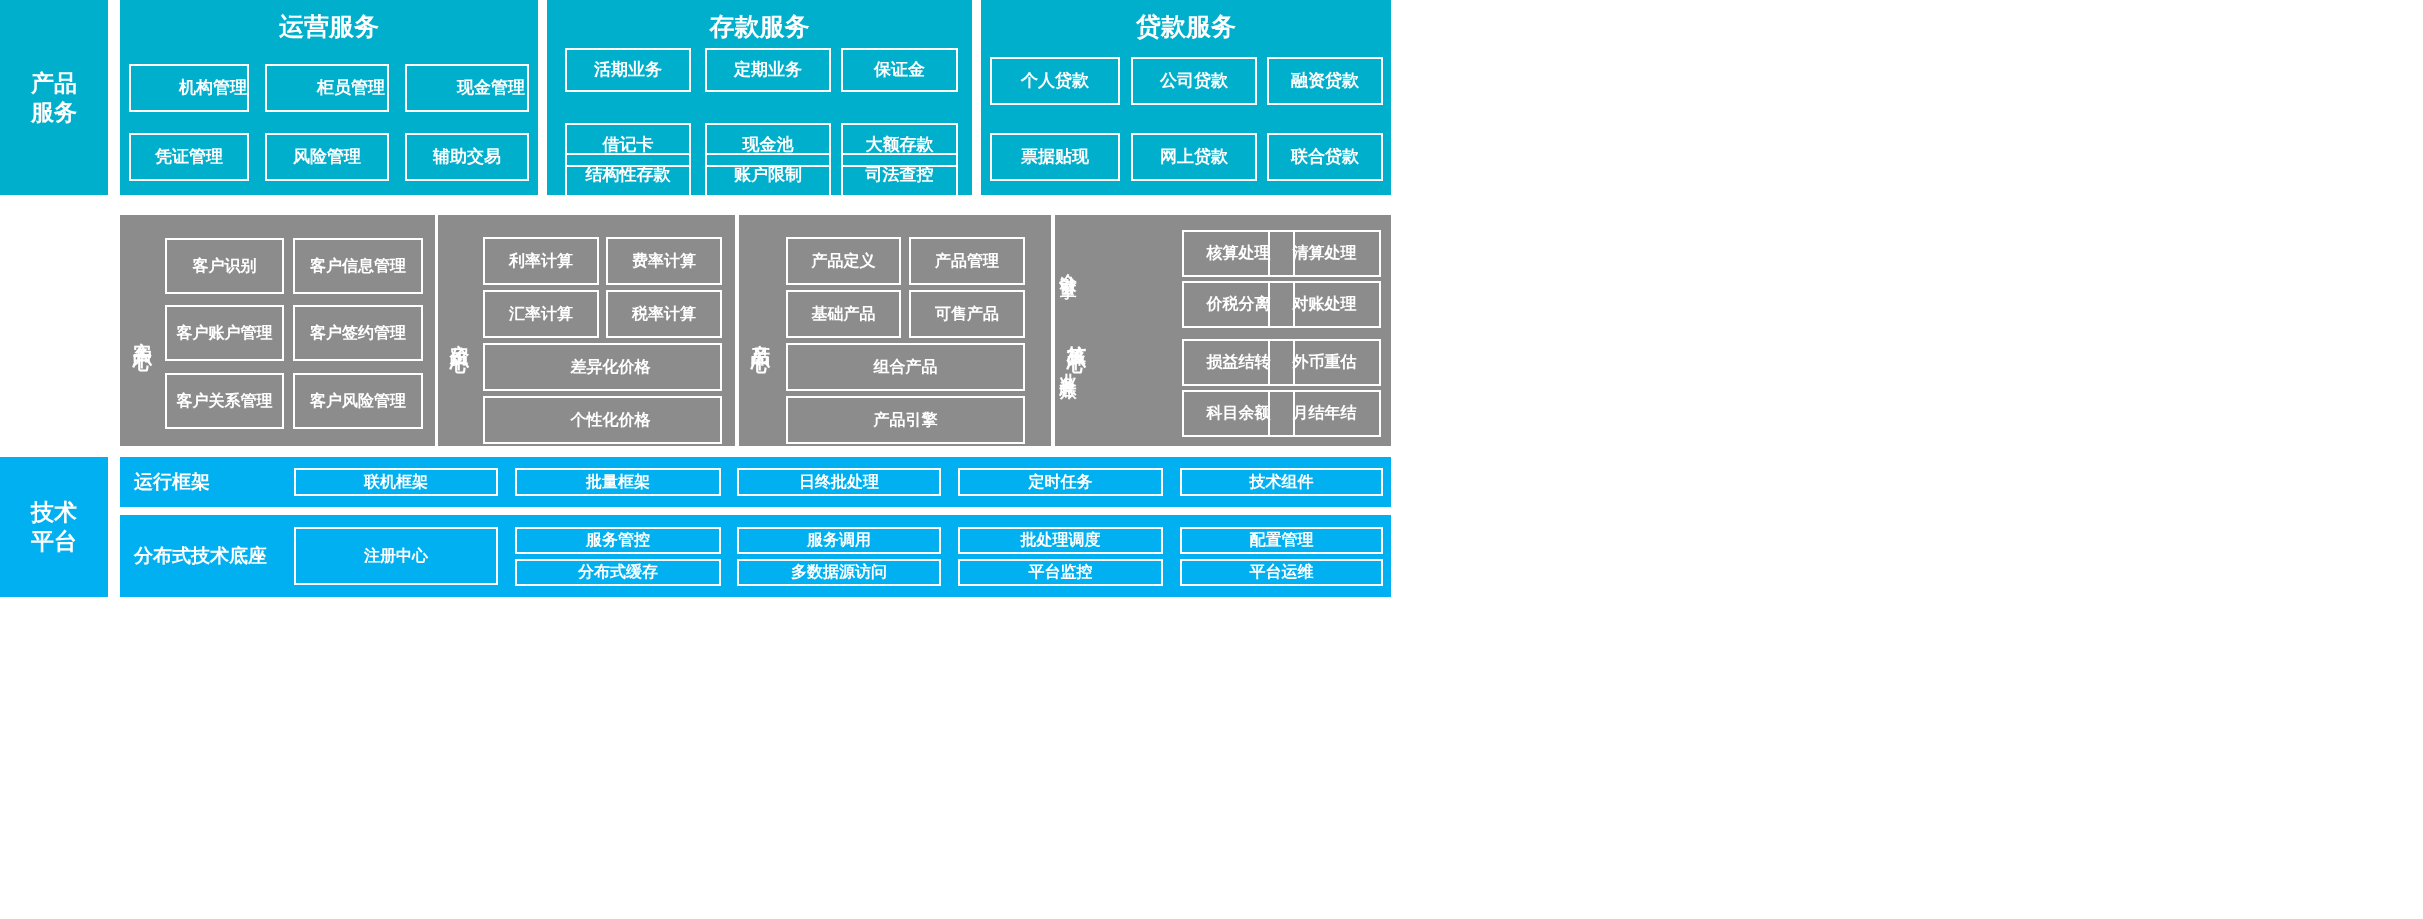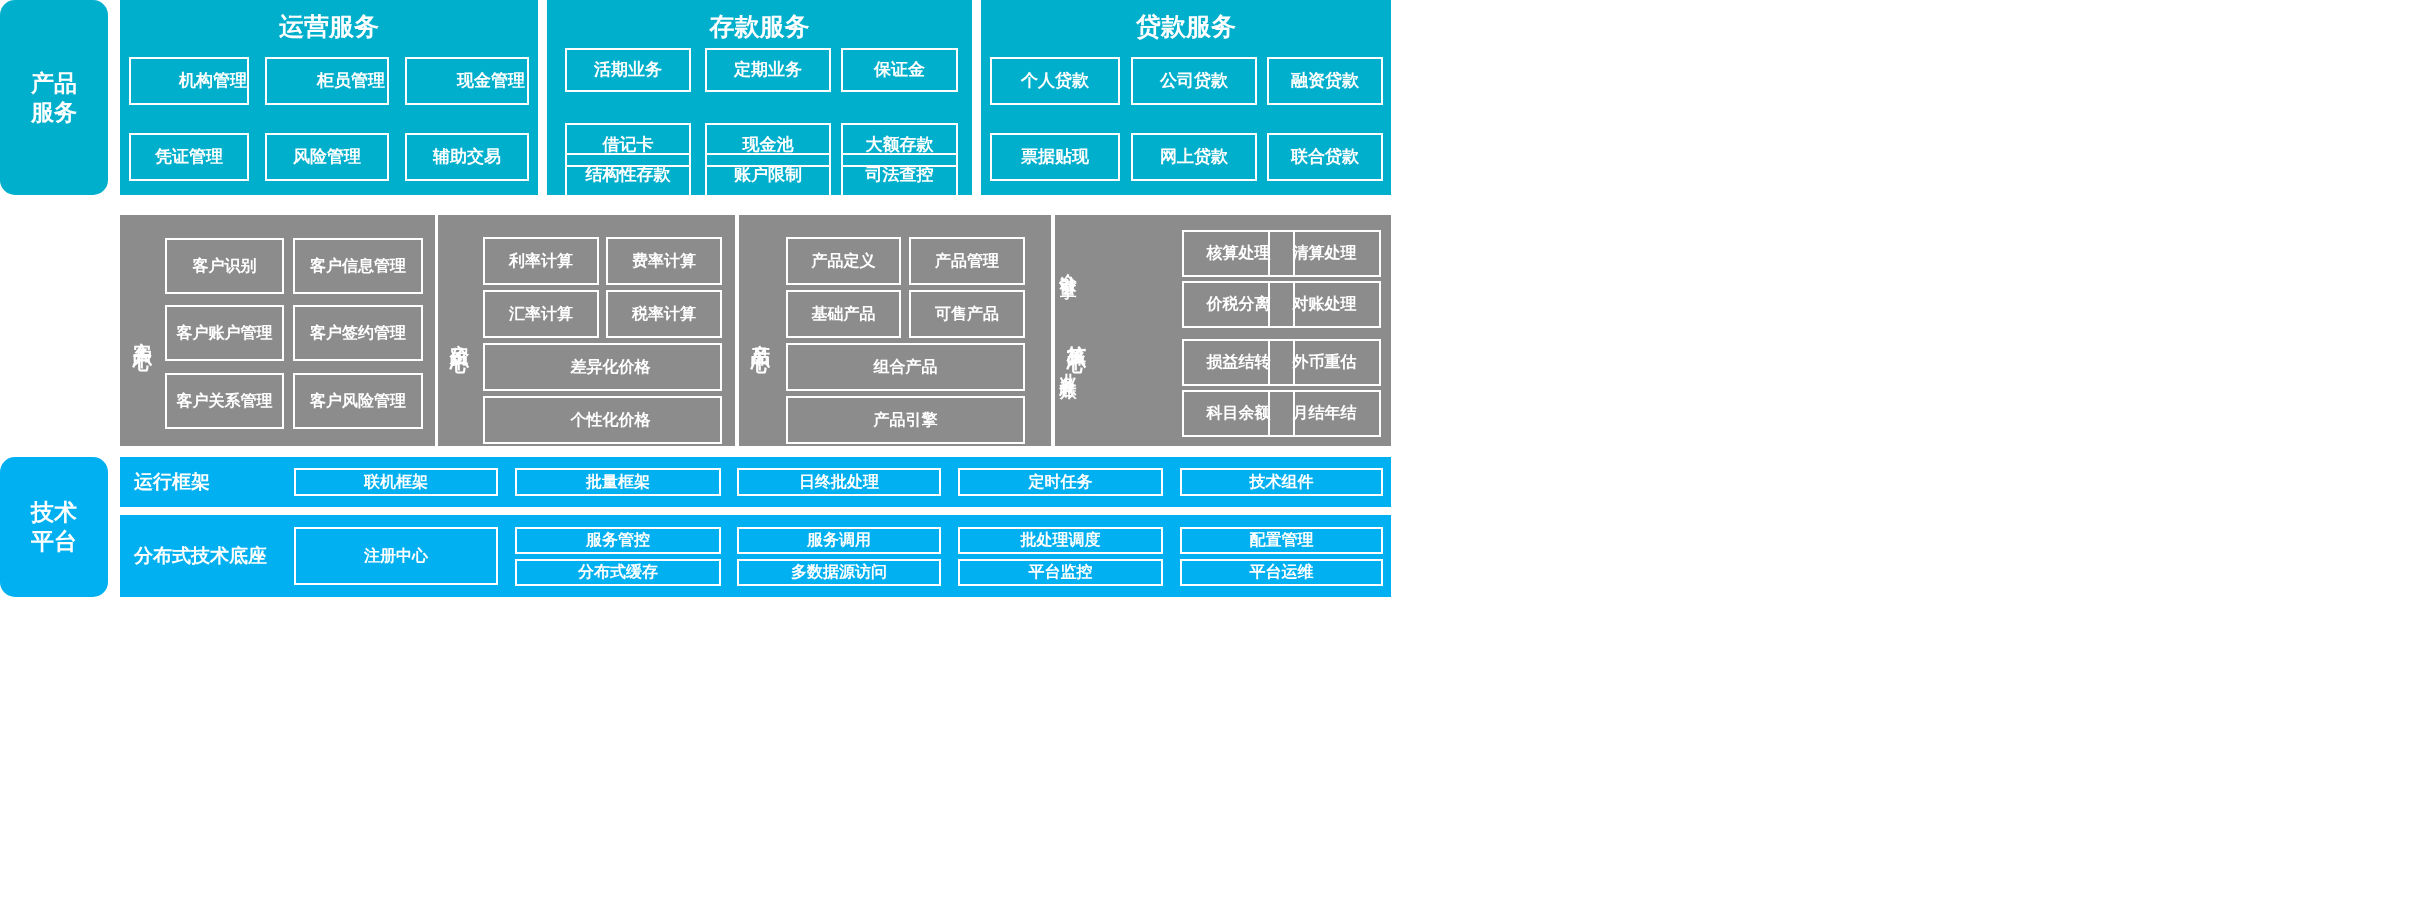--- a/index.html
+++ b/index.html
@@ -14,21 +14,20 @@
   
   .panel { position: absolute; }
   .teal  { background: #00AFCC; }
   .gray  { background: #8C8C8C; }
   .cyan  { background: #00B0F0; }
 
   .band-label {
     display: flex; align-items: center; justify-content: center;
     text-align: left; color: #fff; font-weight: bold;
     line-height: 1.25;
-    border-radius: 15px;
   }
 
   .group-title {
     color: #fff; font-weight: bold; text-align: center;
     font-size: 25px; line-height: 1;
   }
 
   .card {
     border: 2px solid #ffffff;
     display: flex; align-items: center; justify-content: center;
@@ -54,21 +53,21 @@
 
   .svc-group .group-title { position:absolute; top:14px; left:0; right:0; }
 
   .svc-card {
     position:absolute; font-size:17px;
   }
   
   .op-c0 { left:9px;   width:120px; }
   .op-c1 { left:145px; width:124px; }
   .op-c2 { left:285px; width:124px; }
-  .op-r0 { top:57px;  height:48px;padding-left:48px; }
+  .op-r0 { top:64px;  height:48px;padding-left:48px; }
   .op-r1 { top:133px; height:48px; }
 
   
   .dp-c0 { left:18px;  width:126px; }
   .dp-c1 { left:158px; width:126px; }
   .dp-c2 { left:294px; width:117px; }
   .dp-r0 { top:48px;  height:44px; }
   .dp-r1 { top:100px; height:44px;margin-top:23px; }
   .dp-r2 { top:153px; height:44px; }
 

